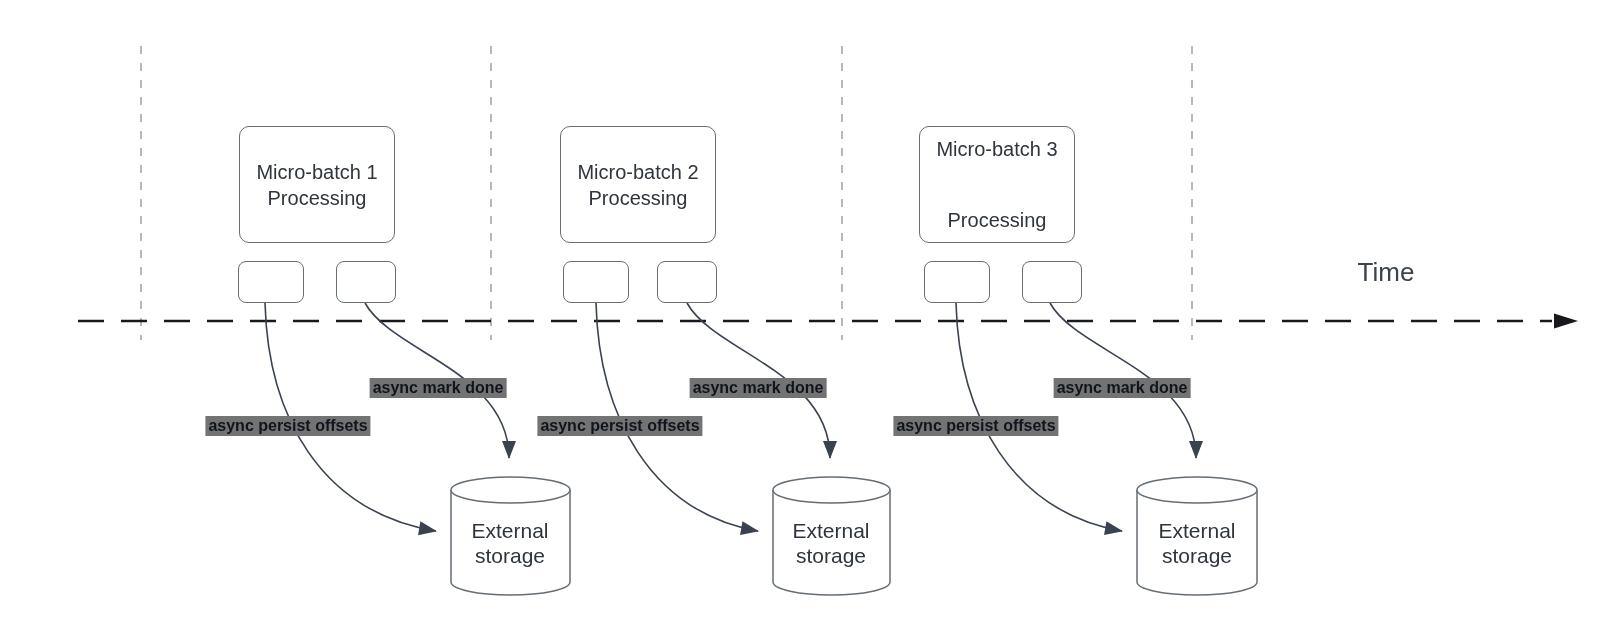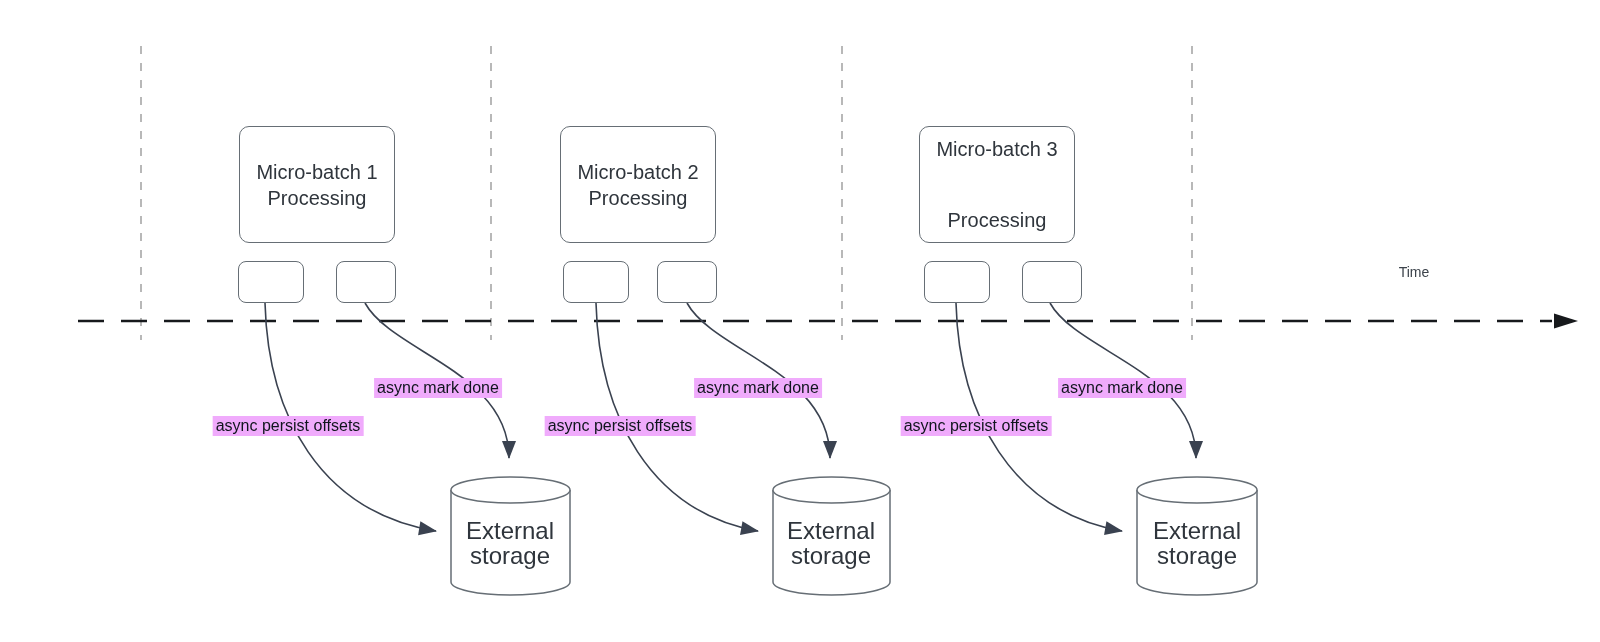--- a/index.html
+++ b/index.html
@@ -32,43 +32,42 @@
   }
   .small-box {
     top: 261px; height: 42px;
     border-radius: 8px;
   }
   .small-box.a { width: 66px; }
   .small-box.b { width: 60px; }
   .flow-label {
     position: absolute;
     transform: translate(-50%, -50%);
-    background: #f0abfc;
+    background: #737373;
     padding: 1px 3px;
     color: #10151d;
     font-size: 16px;
-    font-weight: normal;
+    font-weight: bold;
     white-space: nowrap;
   }
   .storage-label {
     position: absolute;
     transform: translate(-50%, -50%);
     color: #2f353c;
-    font-size: 24px;
+    font-size: 21px;
     line-height: 25px;
     text-align: center;
     white-space: nowrap;
   }
   .time-label {
     position: absolute;
     transform: translate(-50%, -50%);
     color: #3c434b;
-    font-size: 14px;
+    font-size: 26px;
     white-space: nowrap;
-    margin-left: 28px;
   }
   .guide { stroke: #b1b1b1; stroke-width: 1.8; stroke-dasharray: 8 9; }
   .timeline { stroke: #17191c; stroke-width: 2.6; stroke-dasharray: 26 17; }
   .flow { fill: none; stroke: #3a4250; stroke-width: 1.6; }
   .cyl { fill: #ffffff; stroke: #666e75; stroke-width: 1.5; }
 </style>
 </head>
 <body>
 
 <div class="stage">

